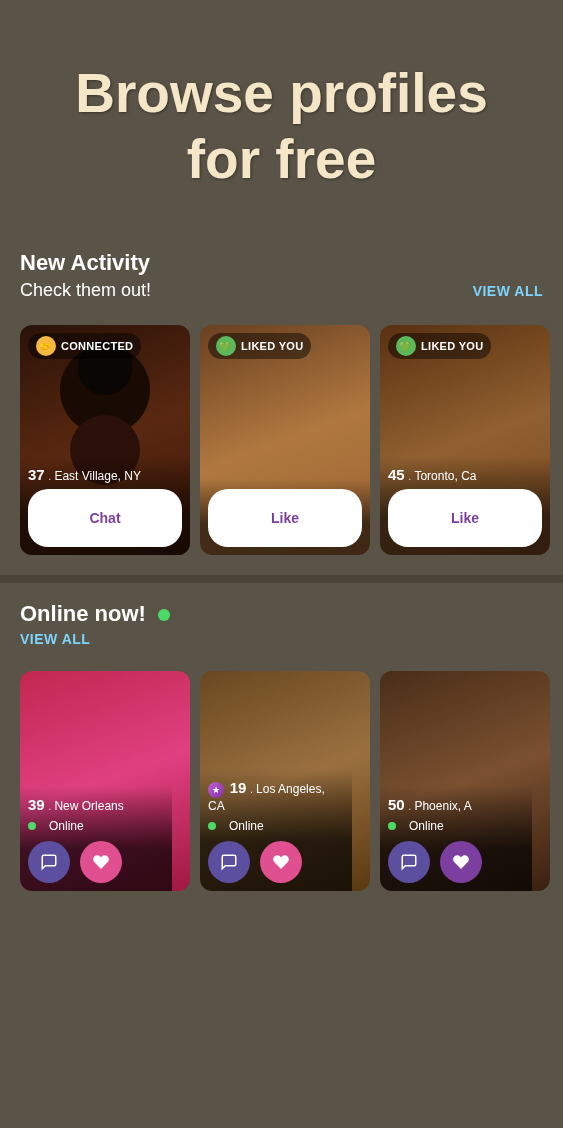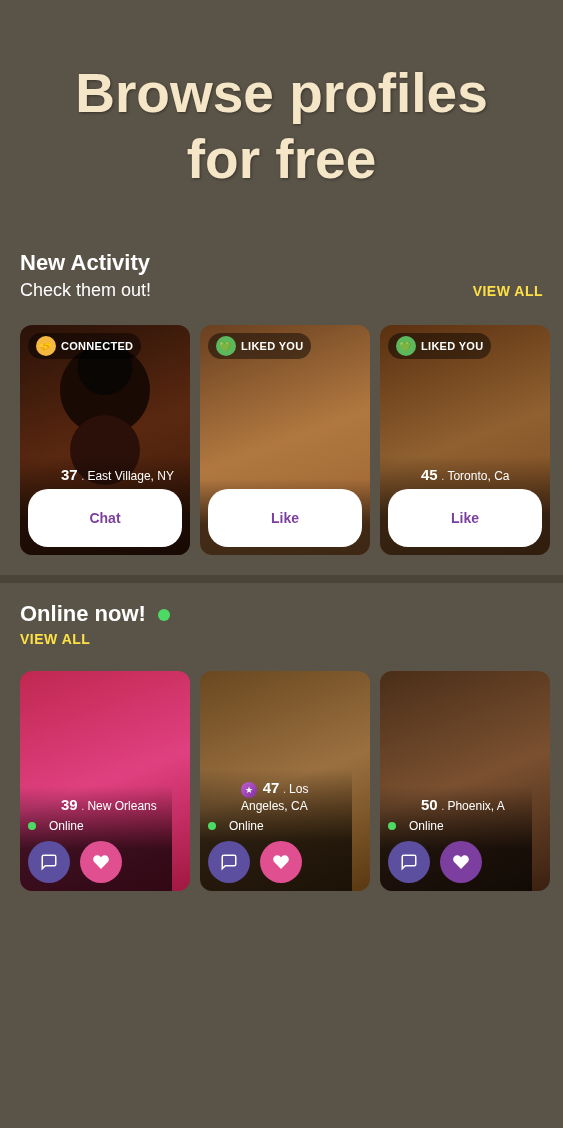--- a/index.html
+++ b/index.html
@@ -40,21 +40,21 @@
       display: flex;
       justify-content: space-between;
       align-items: center;
       margin-bottom: 14px;
     }
     .section-subtitle {
       color: #ffffff;
       font-size: 18px;
     }
     .view-all {
-      color: #fde047;
+      color: #7dd3fc;
       font-size: 14px;
       font-weight: 600;
       letter-spacing: 0.5px;
       cursor: pointer;
     }
 
     
     .cards-row {
       display: flex;
       gap: 10px;
@@ -83,21 +83,20 @@
       right: 0;
       background: linear-gradient(transparent, rgba(0,0,0,0.6) 60%);
       padding: 10px 8px 8px;
     }
 
     .card-info {
       color: #fff;
       font-size: 13px;
       font-weight: 500;
       margin-bottom: 6px;
-      margin-left: 33px;
     }
     .card-age {
       font-weight: 700;
       font-size: 15px;
     }
     .card-location {
       font-size: 12px;
     }
 
     .card-btn {
@@ -375,21 +374,21 @@
           </svg>
         </button>
       </div>
     </div>
   </div>
 
   <div class="online-card" style="background: linear-gradient(160deg, #6a4820 0%, #9a7040 50%, #5a3810 100%);">
     <div class="online-card-overlay">
       <div class="card-info">
         <span class="star-icon">★</span>
-        <span class="card-age">47</span>
+        <span class="card-age">19</span>
         <span style="font-size:11px; opacity:0.8;"> . </span>
         <span class="card-location">Los Angeles, CA</span>
       </div>
       <div class="online-status-row">
         <div class="online-dot-small"></div>
         <span class="online-status-text">Online</span>
       </div>
       <div class="card-actions">
         <button class="action-btn action-btn-chat">
           <svg width="18" height="18" viewBox="0 0 24 24" fill="none">

